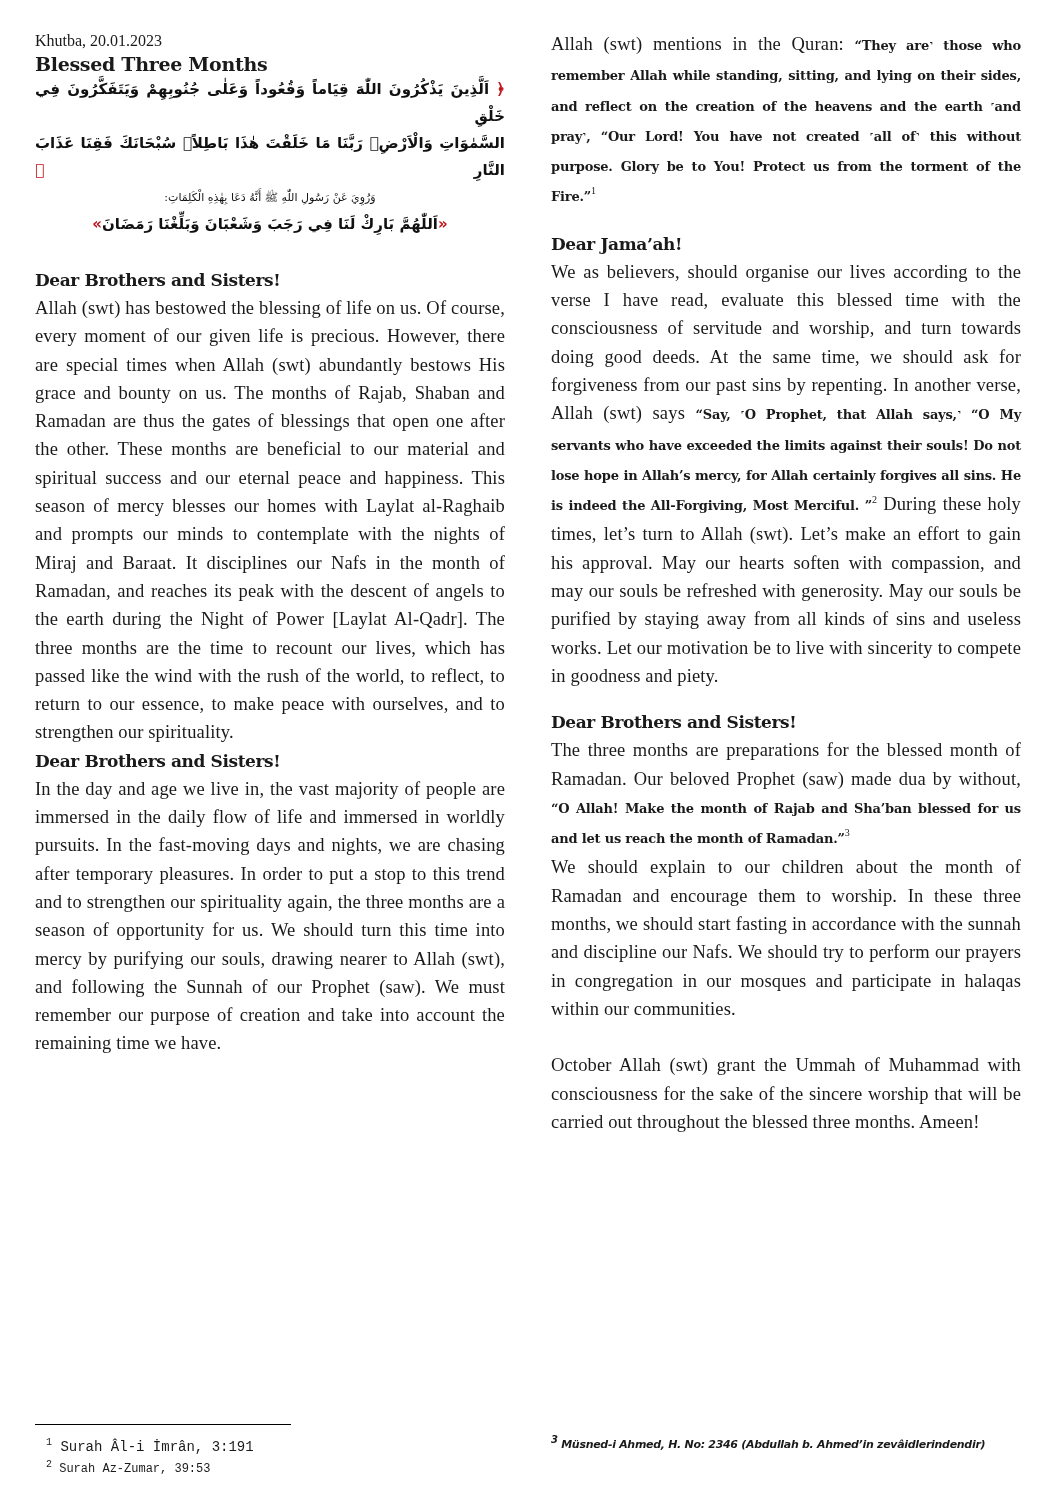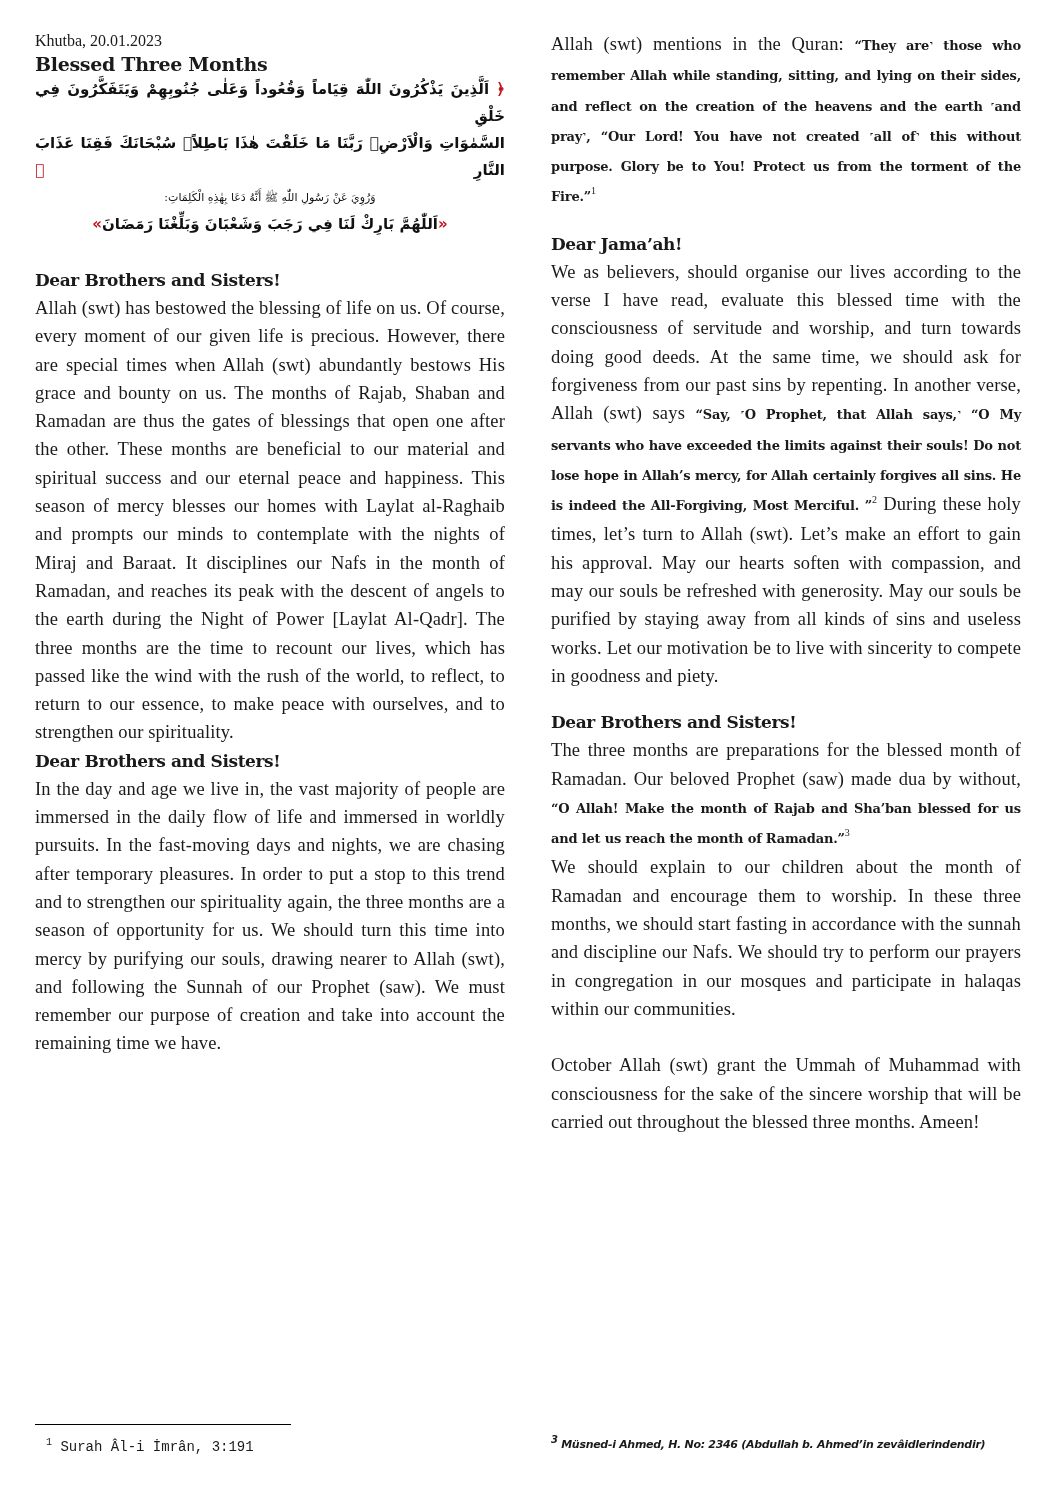--- a/index.html
+++ b/index.html
@@ -85,16 +85,17 @@
   <p class="heading">Dear Brothers and Sisters!</p>
   <p class="body"><span>The three months are preparations for the blessed month of Ramadan. Our beloved Prophet (saw) made dua by without, </span><b>“O Allah! Make the month of Rajab and Sha’ban blessed for us and let us reach the month of Ramadan.”</b><sup>3</sup></p>
   <p class="body">We should explain to our children about the month of Ramadan and encourage them to worship. In these three months, we should start fasting in accordance with the sunnah and discipline our Nafs. We should try to perform our prayers in congregation in our mosques and participate in halaqas within our communities.</p>
   <div class="gap-l"></div>
   <p class="body">October Allah (swt) grant the Ummah of Muhammad with consciousness for the sake of the sincere worship that will be carried out throughout the blessed three months. Ameen!</p>
 </div>
 
 <div class="footrule"></div>
 <div class="footnotes-left">
   <div class="fn1"><sup>1</sup><span> Surah Âl-i İmrân, 3:191</span></div>
+  <div><sup>2</sup><span> Surah Az-Zumar, 39:53</span></div>
 </div>
 <div class="footnotes-right">
   <div><sup>3</sup><span> Müsned-i Ahmed, H. No: 2346 (Abdullah b. Ahmed’in zevâidlerindendir)</span></div>
 </div>
 
 </body></html>

